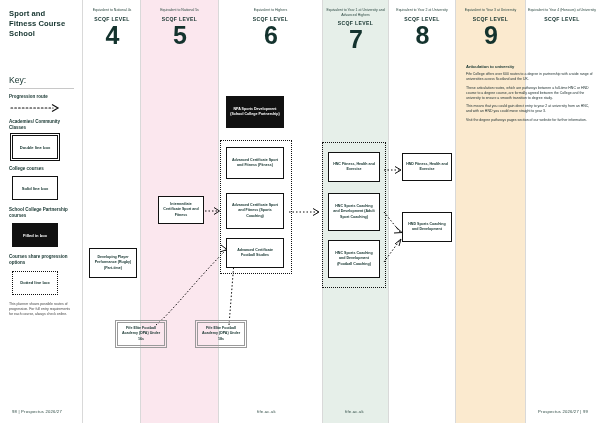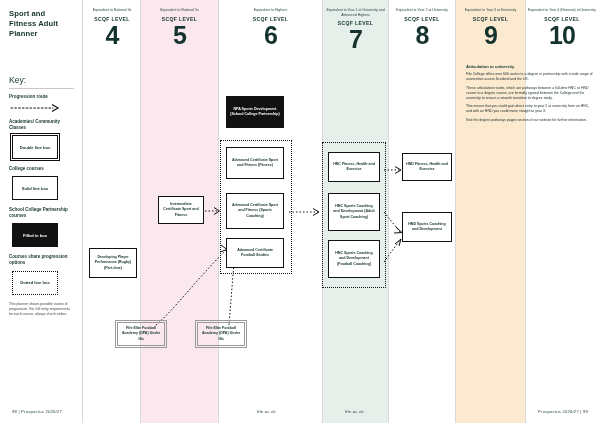--- a/index.html
+++ b/index.html
@@ -83,21 +83,21 @@
 
   <div class="vsep" style="left:82px;"></div>
   <div class="vsep" style="left:140px;"></div>
   <div class="vsep" style="left:218px;"></div>
   <div class="vsep" style="left:322px;"></div>
   <div class="vsep" style="left:388px;"></div>
   <div class="vsep" style="left:455px;"></div>
   <div class="vsep" style="left:525px;"></div>
 
   <div id="keypanel">
-    <div id="title">Sport and Fitness Adult Planner</div>
+    <div id="title">Sport and Fitness Course School</div>
 
     <div id="keyhead">Key:</div>
     <div class="keyrule"></div>
 
     <div class="keygrp">
       <div class="keylab">Progression route</div>
       <div class="prog-arrow">
         <svg width="50" height="8" viewBox="0 0 50 8">
           <line x1="0" y1="4" x2="42" y2="4" stroke="#111" stroke-width="1.2" stroke-dasharray="1.6 2.2" stroke-linecap="round"></line>
           <polyline points="41,0.6 47,4 41,7.4" fill="none" stroke="#111" stroke-width="1.2"></polyline>
@@ -154,21 +154,20 @@
     <div class="chnum">8</div>
   </div>
   <div class="colhead" style="left:456px; width:69px;">
     <div class="chequiv">Equivalent to Year 3 at University</div>
     <div class="chscqf">SCQF LEVEL</div>
     <div class="chnum">9</div>
   </div>
   <div class="colhead" style="left:526px; width:72px;">
     <div class="chequiv">Equivalent to Year 4 (Honours) at University</div>
     <div class="chscqf">SCQF LEVEL</div>
-    <div class="chnum">10</div>
   </div>
 
   <svg id="wires" viewBox="0 0 600 423">
     <g stroke="#111" stroke-width="1" fill="none" stroke-dasharray="1.5 2">
 
       <path d="M205 211 H218"></path>
 
       <path d="M289 212 H318"></path>
 
       <path d="M384 170 H400"></path>

